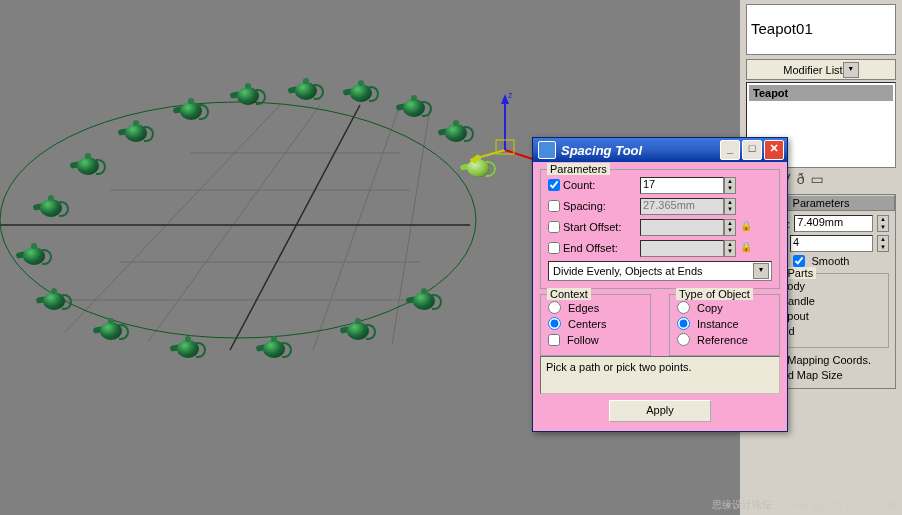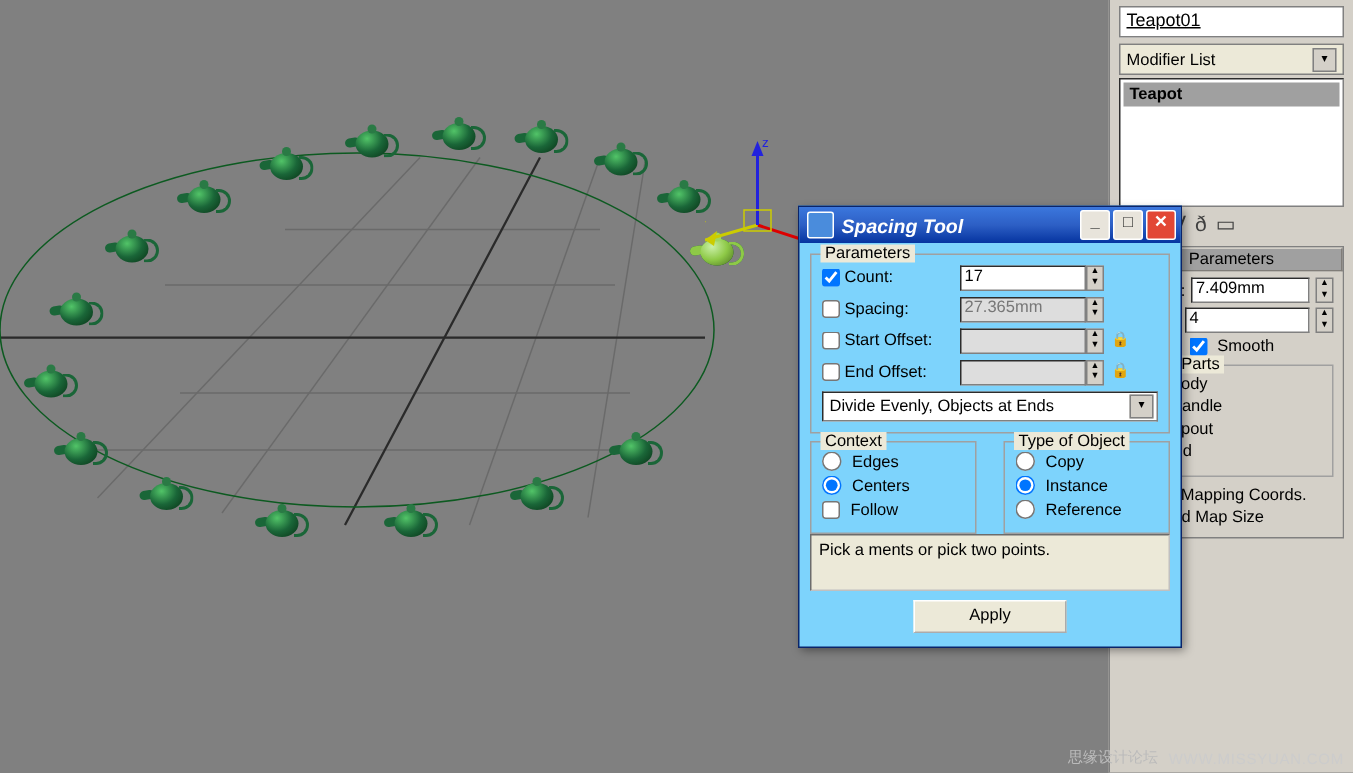--- a/index.html
+++ b/index.html
@@ -90,35 +90,34 @@
   height: 515px;
   background: #d4d0c8;
   border-left: 1px solid #808080;
 }
 
 .name-field {
   margin: 4px 6px;
   height: 17px;
   border: 1px solid #808080;
   background: #fff;
-  padding: 1px 4px;
-  font-size: 12px;
+  padding: 16px 4px;
+  font-size: 15px;
   line-height: 15px;
-  text-decoration: underline;
 }
 
 .dropdown {
   margin: 2px 6px;
   height: 17px;
   border: 1px solid #808080;
   background: #ece9d8;
   padding: 1px 4px;
   font-size: 11px;
   display: flex;
-  justify-content: space-between;
+  justify-content: center;
   align-items: center;
 }
 .dropdown-arrow {
   width: 14px;
   height: 14px;
   background: #d4d0c8;
   border: 1px solid #808080;
   text-align: center;
   font-size: 8px;
   line-height: 12px;
@@ -205,21 +204,21 @@
 input[type=radio] {
   margin: 0 3px 0 0;
 }
 
 
 .dialog {
   position: absolute;
   left: 532px;
   top: 137px;
   width: 254px;
-  background: #7dd3fc;
+  background: #f9a8d4;
   border: 1px solid #0a246a;
   box-shadow: 2px 2px 6px rgba(0,0,0,.4);
 }
 .dialog-title {
   height: 24px;
   background: linear-gradient(#3b77dd, #2d5fc5, #0534a0);
   color: #fff;
   font-weight: bold;
   font-size: 13px;
   font-style: italic;
@@ -681,21 +680,21 @@
             <input type="radio" name="typ" checked="" style="">
             <label>Instance</label>
           </div>
         <div class="field-row">
             <input type="radio" name="typ" style="">
             <label>Reference</label>
           </div>
       </div>
     </div>
 
-    <div class="status-box">Pick a ments or pick two points.</div>
+    <div class="status-box">Pick a path or pick two points.</div>
 
     <div class="dialog-bottom">
       <div class="btn">Apply</div>
     </div>
   </div>
 </div>
 
 <div class="watermark2">思缘设计论坛</div>
 <div class="watermark">WWW.MISSYUAN.COM</div>
 

